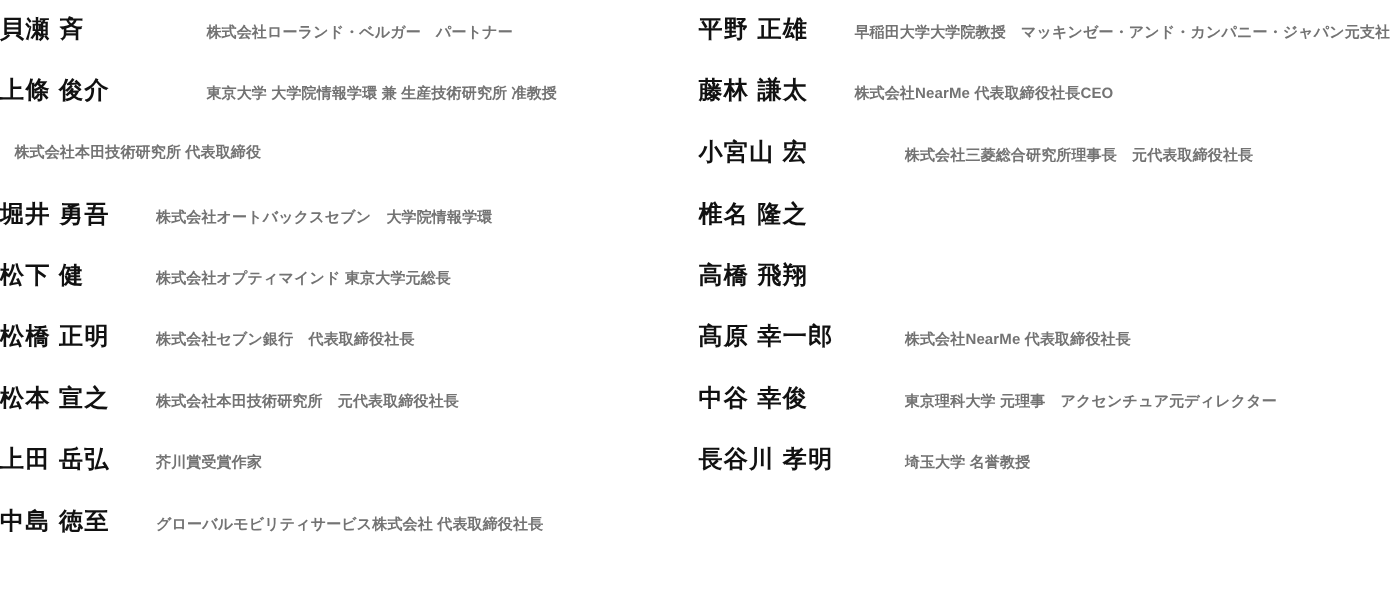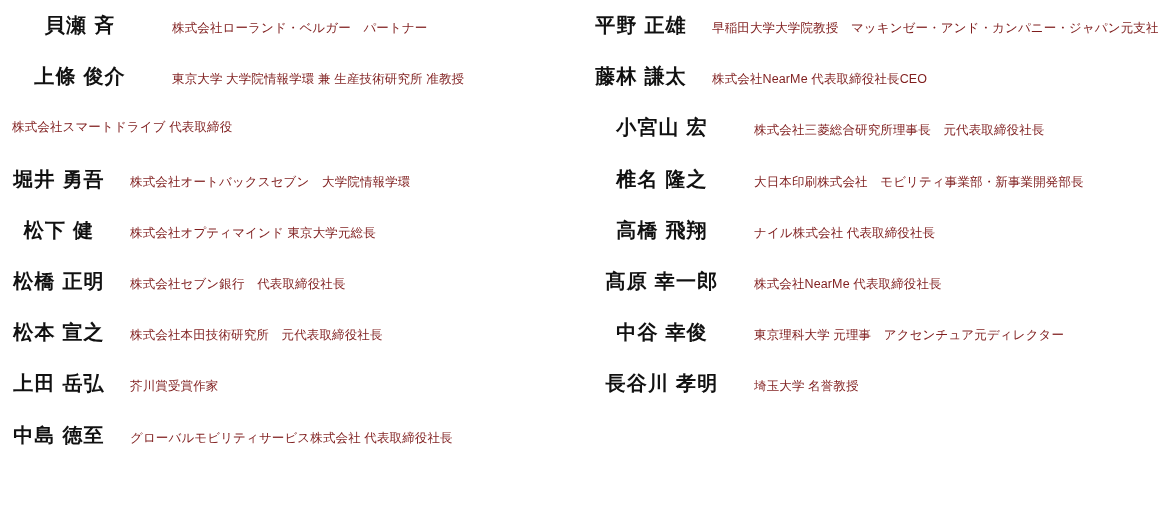--- a/index.html
+++ b/index.html
@@ -27,34 +27,34 @@
     display: flex;
     align-items: baseline;
     box-sizing: border-box;
     height: 51.2px;
     padding: 0 6px 0 0;
     overflow: hidden;
   }
   .person .name {
     flex: 0 0 auto;
     width: 160px;
-    text-align: center;
+    text-align: left;
     font-size: 20px;
     font-weight: bold;
     letter-spacing: 0.06em;
     color: #111111;
     white-space: nowrap;
     line-height: 51.2px;
   }
   .person .affiliation {
     flex: 1 1 auto;
     margin-left: 12px;
     font-size: 12.5px;
-    font-weight: normal;
-    color: #7f1d1d;
+    font-weight: bold;
+    color: #737373;
     letter-spacing: 0.01em;
     white-space: nowrap;
     line-height: 51.2px;
     overflow: hidden;
     text-overflow: clip;
   }
 </style>
 </head>
 <body>
 
@@ -72,44 +72,42 @@
   <div class="person">
     <span class="name">上條 俊介</span>
     <span class="affiliation">東京大学 大学院情報学環 兼 生産技術研究所 准教授</span>
   </div>
   <div class="person">
     <span class="name" style="width:118px">藤林 謙太</span>
     <span class="affiliation">株式会社NearMe 代表取締役社長CEO</span>
   </div>
 
   <div class="person">
-    <span class="affiliation">株式会社スマートドライブ 代表取締役</span>
+    <span class="affiliation">株式会社本田技術研究所 代表取締役</span>
   </div>
 
   <div class="person">
     <span class="name">小宮山 宏</span>
     <span class="affiliation">株式会社三菱総合研究所理事長　元代表取締役社長</span>
   </div>
   <div class="person">
     <span class="name" style="width:118px">堀井 勇吾</span>
     <span class="affiliation">株式会社オートバックスセブン　大学院情報学環</span>
   </div>
 
   <div class="person">
     <span class="name">椎名 隆之</span>
-    <span class="affiliation">大日本印刷株式会社　モビリティ事業部・新事業開発部長</span>
   </div>
   <div class="person">
     <span class="name" style="width:118px">松下 健</span>
     <span class="affiliation">株式会社オプティマインド 東京大学元総長</span>
   </div>
 
   <div class="person">
     <span class="name">高橋 飛翔</span>
-    <span class="affiliation">ナイル株式会社 代表取締役社長</span>
   </div>
   <div class="person">
     <span class="name" style="width:118px">松橋 正明</span>
     <span class="affiliation">株式会社セブン銀行　代表取締役社長</span>
   </div>
 
   <div class="person">
     <span class="name">髙原 幸一郎</span>
     <span class="affiliation">株式会社NearMe 代表取締役社長</span>
   </div>

